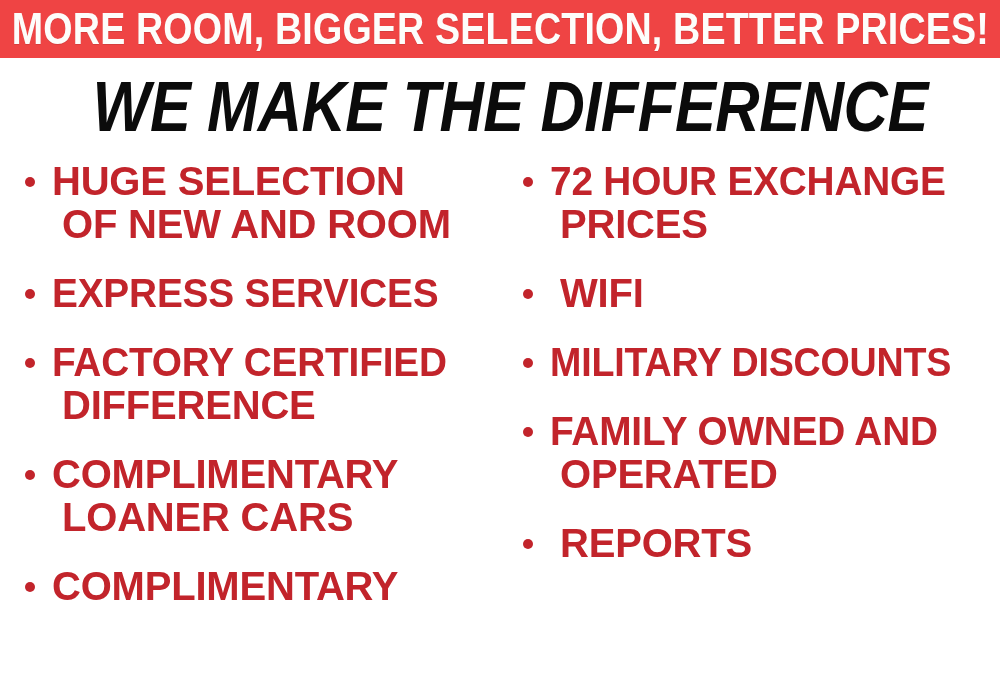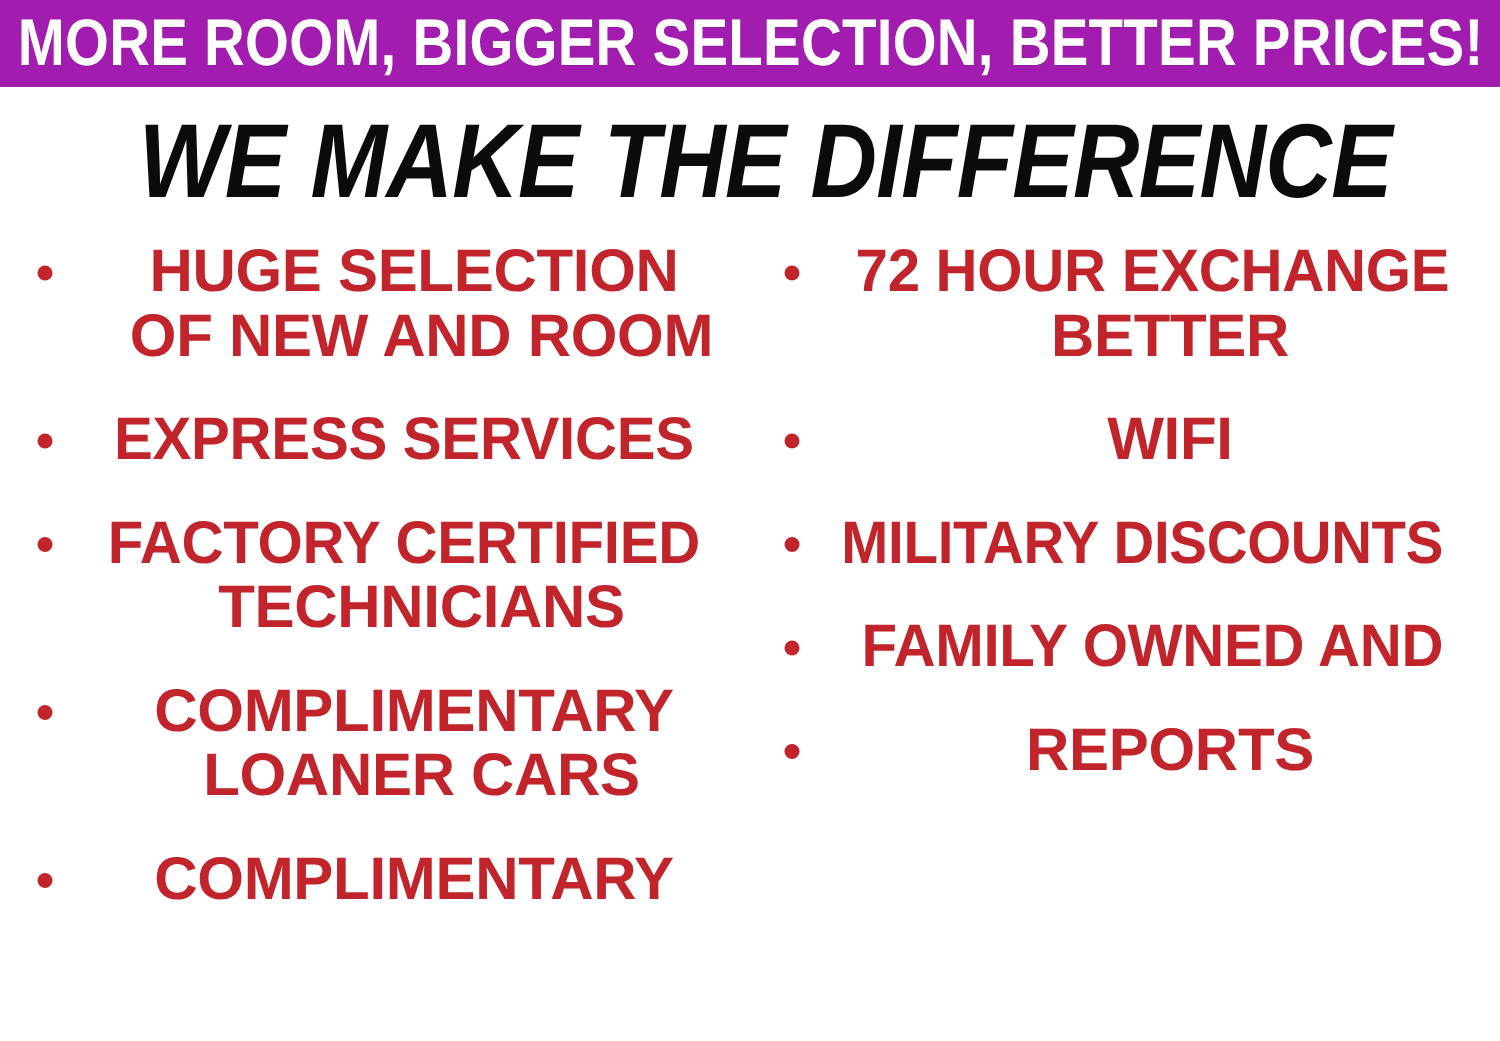--- a/index.html
+++ b/index.html
@@ -15,21 +15,21 @@
     position: relative;
   }
 
   
   #banner {
     position: absolute;
     left: 0;
     top: 0;
     width: 1000px;
     height: 58px;
-    background: #a21caf;
+    background: #ef4444;
     display: flex;
     align-items: center;
     justify-content: center;
     overflow: hidden;
   }
   #banner-text {
     color: #fdfdfb;
     font-family: "Liberation Sans", sans-serif;
     font-weight: bold;
     font-size: 44px;
@@ -65,21 +65,20 @@
     transform-origin: center top;
   }
 
   
   #columns {
     position: absolute;
     left: 0;
     top: 160px;
     width: 1000px;
     height: 534px;
-    text-align: center;
   }
   .column {
     position: absolute;
     top: 0;
   }
   #col-left  { left: 18px;  width: 482px; }
   #col-right { left: 516px; width: 484px; }
 
   .bullet-item {
     position: relative;
@@ -121,24 +120,24 @@
 </div>
 
 <div id="headline">
   <span id="headline-text">WE MAKE THE DIFFERENCE</span>
 </div>
 
 <div id="columns">
   <div class="column" id="col-left">
       <div class="bullet-item"><span class="bullet-dot"></span><span class="bullet-lines"><span class="bullet-line">HUGE SELECTION</span><span class="bullet-line indent">OF NEW AND ROOM</span></span></div>
       <div class="bullet-item"><span class="bullet-dot"></span><span class="bullet-lines"><span class="bullet-line squeeze">EXPRESS SERVICES</span></span></div>
-      <div class="bullet-item"><span class="bullet-dot"></span><span class="bullet-lines"><span class="bullet-line squeeze">FACTORY CERTIFIED</span><span class="bullet-line indent">TECHNICIANS</span></span></div>
+      <div class="bullet-item"><span class="bullet-dot"></span><span class="bullet-lines"><span class="bullet-line squeeze">FACTORY CERTIFIED</span><span class="bullet-line indent">DIFFERENCE</span></span></div>
       <div class="bullet-item"><span class="bullet-dot"></span><span class="bullet-lines"><span class="bullet-line">COMPLIMENTARY</span><span class="bullet-line indent">LOANER CARS</span></span></div>
       <div class="bullet-item"><span class="bullet-dot"></span><span class="bullet-lines"><span class="bullet-line">COMPLIMENTARY</span></span></div>
     </div>
   <div class="column" id="col-right">
-      <div class="bullet-item"><span class="bullet-dot"></span><span class="bullet-lines"><span class="bullet-line squeeze">72 HOUR EXCHANGE</span><span class="bullet-line indent">BETTER</span></span></div>
+      <div class="bullet-item"><span class="bullet-dot"></span><span class="bullet-lines"><span class="bullet-line squeeze">72 HOUR EXCHANGE</span><span class="bullet-line indent">PRICES</span></span></div>
       <div class="bullet-item"><span class="bullet-dot"></span><span class="bullet-lines"><span class="bullet-line indent">WIFI</span></span></div>
       <div class="bullet-item"><span class="bullet-dot"></span><span class="bullet-lines"><span class="bullet-line squeeze-more">MILITARY DISCOUNTS</span></span></div>
-      <div class="bullet-item"><span class="bullet-dot"></span><span class="bullet-lines"><span class="bullet-line squeeze">FAMILY OWNED AND</span></span></div>
+      <div class="bullet-item"><span class="bullet-dot"></span><span class="bullet-lines"><span class="bullet-line squeeze">FAMILY OWNED AND</span><span class="bullet-line indent">OPERATED</span></span></div>
       <div class="bullet-item"><span class="bullet-dot"></span><span class="bullet-lines"><span class="bullet-line indent">REPORTS</span></span></div>
     </div>
 </div>
 
 </body></html>

